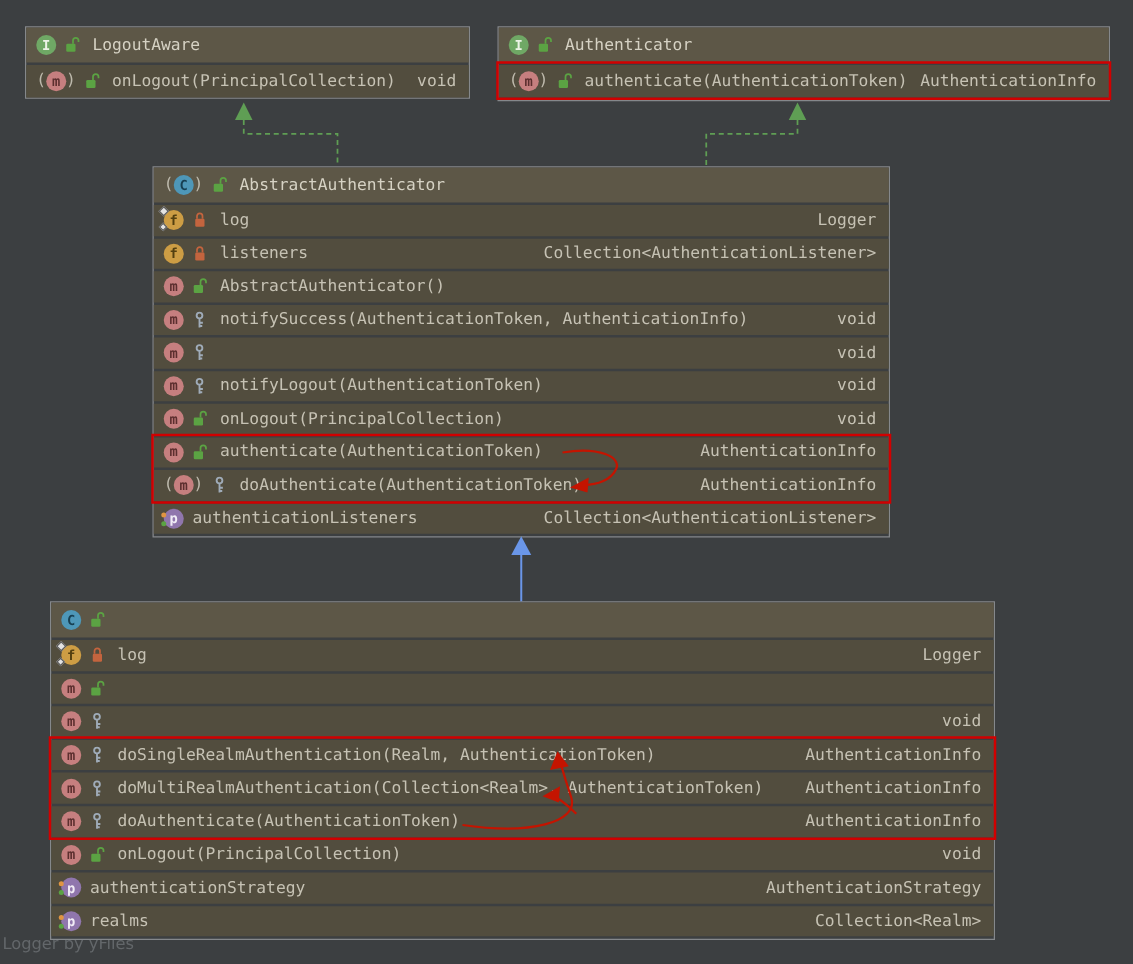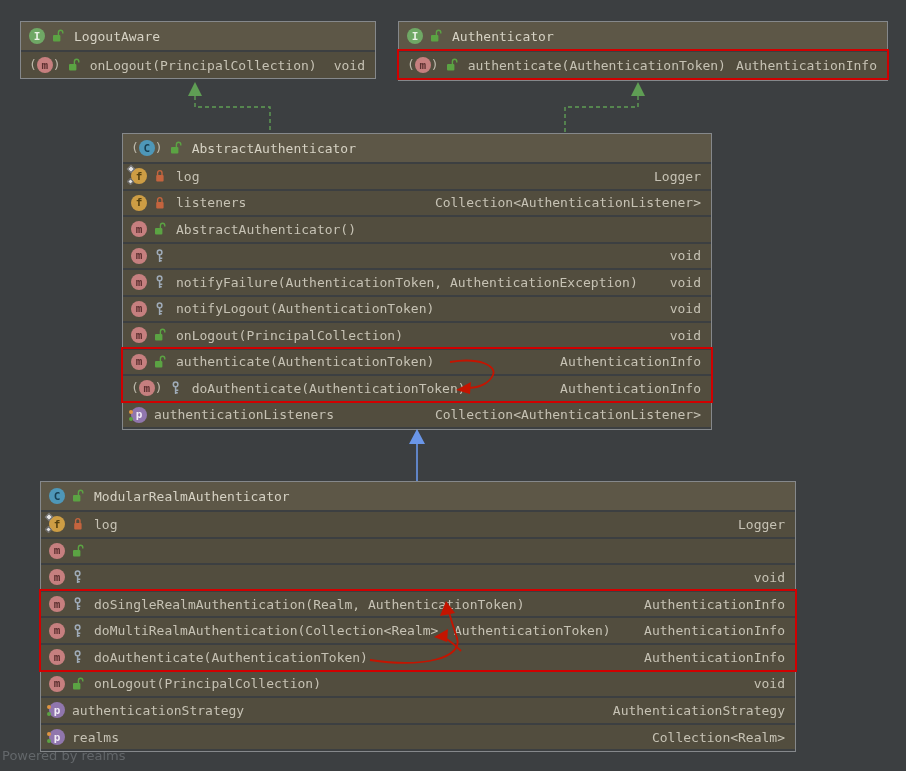--- a/index.html
+++ b/index.html
@@ -235,33 +235,33 @@
       <div class="member-row">
         <span class="kicon">
           <b style="background:#c67f7f;color:#5c2f2f">m</b>
         </span>
         <span class="vicon">
           <svg width="12" height="14" viewBox="0 0 12 14">
             <circle cx="5.6" cy="3.4" r="2.3" fill="none" stroke="#9fabb8" stroke-width="1.5"></circle>
             <path d="M5.6 5.7 V13 M5.6 9.2 h2.7 M5.6 11.8 h2.2" fill="none" stroke="#9fabb8" stroke-width="1.5"></path>
           </svg>
         </span>
-        <span class="mtype">void</span>
-      </div>
-      <div class="member-row">
-        <span class="kicon">
-          <b style="background:#c67f7f;color:#5c2f2f">m</b>
-        </span>
-        <span class="vicon">
-          <svg width="12" height="14" viewBox="0 0 12 14">
-            <circle cx="5.6" cy="3.4" r="2.3" fill="none" stroke="#9fabb8" stroke-width="1.5"></circle>
-            <path d="M5.6 5.7 V13 M5.6 9.2 h2.7 M5.6 11.8 h2.2" fill="none" stroke="#9fabb8" stroke-width="1.5"></path>
-          </svg>
-        </span>
-        <span class="mlabel">notifyFailure(AuthenticationToken, AuthenticationException)</span>
+        <span class="mlabel">notifySuccess(AuthenticationToken, AuthenticationInfo)</span>
+        <span class="mtype">void</span>
+      </div>
+      <div class="member-row">
+        <span class="kicon">
+          <b style="background:#c67f7f;color:#5c2f2f">m</b>
+        </span>
+        <span class="vicon">
+          <svg width="12" height="14" viewBox="0 0 12 14">
+            <circle cx="5.6" cy="3.4" r="2.3" fill="none" stroke="#9fabb8" stroke-width="1.5"></circle>
+            <path d="M5.6 5.7 V13 M5.6 9.2 h2.7 M5.6 11.8 h2.2" fill="none" stroke="#9fabb8" stroke-width="1.5"></path>
+          </svg>
+        </span>
         <span class="mtype">void</span>
       </div>
       <div class="member-row">
         <span class="kicon">
           <b style="background:#c67f7f;color:#5c2f2f">m</b>
         </span>
         <span class="vicon">
           <svg width="12" height="14" viewBox="0 0 12 14">
             <circle cx="5.6" cy="3.4" r="2.3" fill="none" stroke="#9fabb8" stroke-width="1.5"></circle>
             <path d="M5.6 5.7 V13 M5.6 9.2 h2.7 M5.6 11.8 h2.2" fill="none" stroke="#9fabb8" stroke-width="1.5"></path>
@@ -326,21 +326,20 @@
       <div class="class-header">
         <span class="kicon">
           <b style="background:#4e97b8;color:#173f52">C</b>
         </span>
         <span class="vicon">
           <svg width="12" height="14" viewBox="0 0 12 14">
             <path d="M6.4 6 V3.4 a2.2 2.2 0 0 1 4.4 0 V4.6" fill="none" stroke="#5ba343" stroke-width="1.4"></path>
             <rect x="1" y="6" width="7.4" height="6.4" rx="1" fill="#5ba343"></rect>
           </svg>
         </span>
-        <span class="mlabel">ModularRealmAuthenticator</span>
       </div>
       <div class="member-row">
         <span class="kicon">
           <s class="deco d1"></s>
           <s class="deco d2"></s>
           <b style="background:#cd9d44;color:#544010">f</b>
         </span>
         <span class="vicon">
           <svg width="12" height="14" viewBox="0 0 12 14">
             <path d="M3.6 6 V3.8 a2.2 2.2 0 0 1 4.4 0 V6" fill="none" stroke="#c4643e" stroke-width="1.4"></path>
@@ -440,14 +439,14 @@
           <s class="dot o"></s>
           <s class="dot g"></s>
           <b style="background:#9076ad;color:#f1ecf6">p</b>
         </span>
         <span class="mlabel">realms</span>
         <span class="mtype">Collection&lt;Realm&gt;</span>
       </div>
       <div class="highlight" style="top: 107px; height: 83px;"></div>
     </div>
 
-  <div class="watermark">Powered by realms</div>
+  <div class="watermark">Logger by yFiles</div>
 </div>
 
 </body></html>

